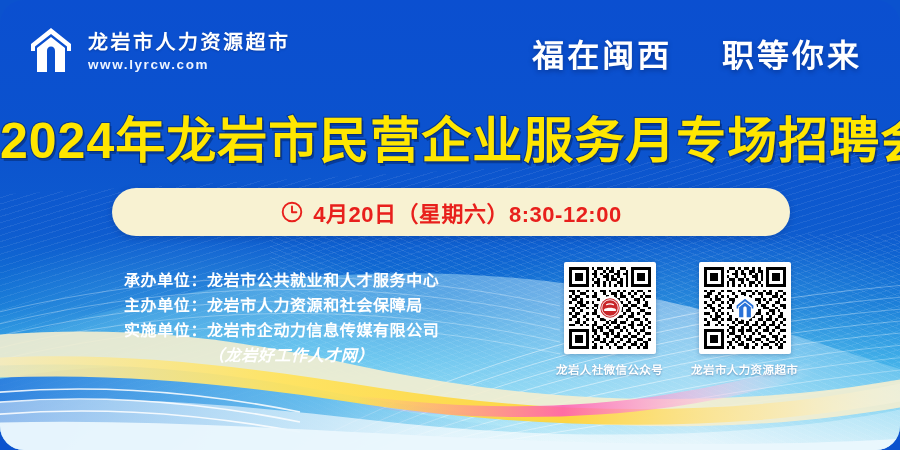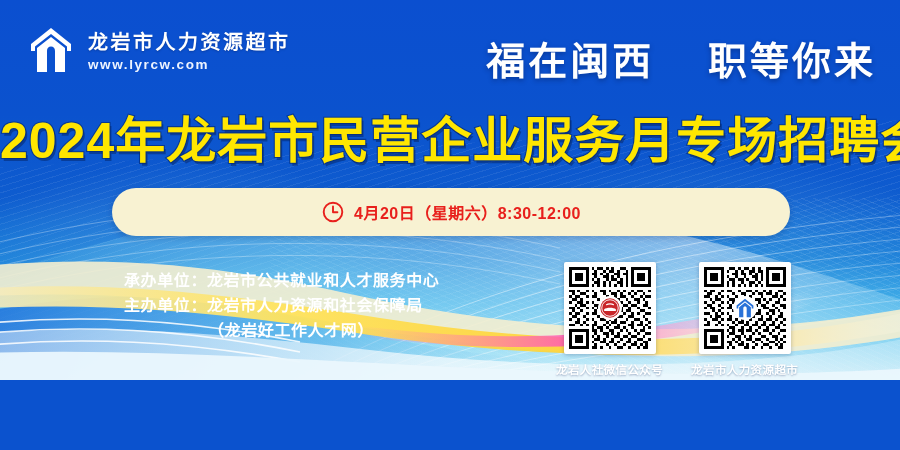--- a/index.html
+++ b/index.html
@@ -5,32 +5,33 @@
 <style>
   * { margin:0; padding:0; box-sizing:border-box; }
   html, body {
     width:900px; height:450px;
     font-family:"Liberation Sans","DejaVu Sans",sans-serif;
     overflow:hidden; background:#0b52ce;
   }
 
   #banner {
     position:relative;
-    width:900px; height:380px;
+    width:900px; height:450px;
     overflow:hidden;
     background:
       linear-gradient(180deg,
         #0b4fd0 0%,
         #0b52ce 30%,
         #0e5ccf 52%,
         #1277d6 68%,
         #31a6e6 80%,
         #63c6ee 88%,
         #a6e0f4 95%,
         #d8f0fa 100%);
+    border-radius: 24px;
   }
 
   
   .layer { position:absolute; inset:0; pointer-events:none; }
 
   
   .hairlines {
     position:absolute;
     left:-15%; top:38%;
     width:130%; height:48%;
@@ -82,22 +83,22 @@
     color:#ffffff; font-size:20px; font-weight:bold;
     letter-spacing:2.5px; line-height:1.2;
     text-shadow:0 1px 2px rgba(0,0,40,.25);
   }
   .logo-url {
     color:#eef4ff; font-size:13.5px; letter-spacing:1.6px;
     margin-top:3px; font-weight:700;
   }
 
   .slogan {
-    position:absolute; right:24px; top:30px;
-    color:#ffffff; font-size:39px; font-weight:bold;
+    position:absolute; right:38px; top:30px;
+    color:#ffffff; font-size:32px; font-weight:bold;
     letter-spacing:3px; white-space:nowrap;
     text-shadow:0 2px 5px rgba(0,20,70,.4);
   }
   .slogan .gap { display:inline-block; width:26px; }
 
   
   .main-title {
     position:absolute; left:0; right:0; top:100px;
     text-align:center;
     font-size:50px; font-weight:bold;
@@ -115,33 +116,33 @@
     position:absolute; left:112px; top:188px;
     width:678px; height:48px;
     background:#f8f2d2;
     border-radius:24px;
     display:flex; align-items:center; justify-content:center;
     gap:26px;
     box-shadow:0 2px 6px rgba(0,25,80,.22);
   }
   .info-item { display:flex; align-items:center; gap:9px; }
   .info-text {
-    color:#e8201c; font-size:16px; font-weight:bold;
+    color:#e8201c; font-size:22px; font-weight:bold;
     letter-spacing:.5px; white-space:nowrap;
   }
   .ic { width:24px; height:24px; flex:none; display:block; }
 
   
   .organizers {
     position:absolute; left:124px; top:268px;
     color:#ffffff; font-size:16px; font-weight:bold;
     line-height:25px; letter-spacing:.6px;
   }
   .organizers .line { white-space:nowrap; }
-  .organizers .line.indent { padding-left:84px; }
+  .organizers .line.indent { padding-left:84px;font-style:italic; }
 
   
   .qr-group {
     position:absolute; left:556px; top:262px;
     display:flex; gap:28px;
   }
   .qr-cell { display:flex; flex-direction:column; align-items:center; }
   .qr-box {
     width:92px; height:92px; background:#ffffff;
     padding:5px; border-radius:2px; position:relative;
@@ -289,20 +290,23 @@
       <span class="info-text">4月20日（星期六）8:30-12:00</span>
     </div>
   </div>
 
   <div class="organizers">
     <div class="line">
       <span>承办单位：</span><span>龙岩市公共就业和人才服务中心</span>
     </div>
     <div class="line">
       <span>主办单位：</span><span>龙岩市人力资源和社会保障局</span>
+    </div>
+    <div class="line">
+      <span>实施单位：</span><span>龙岩市企动力信息传媒有限公司</span>
     </div>
     <div class="line indent">
       <span></span><span>（龙岩好工作人才网）</span>
     </div>
   </div>
 
   <div class="qr-group">
 
     <div class="qr-cell">
       <div class="qr-box">

